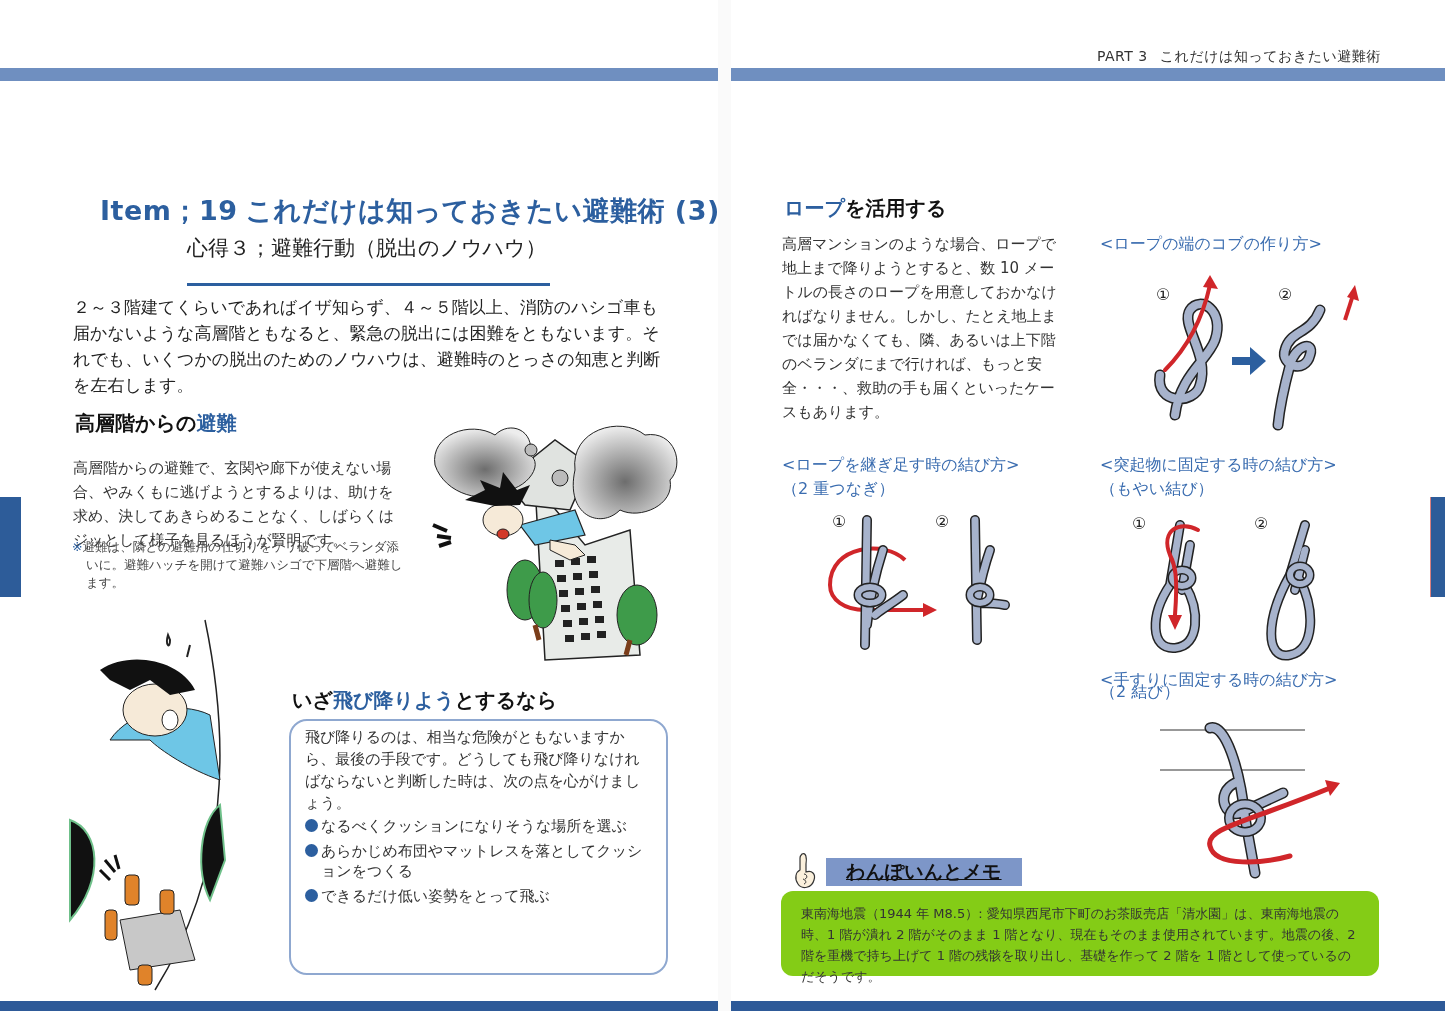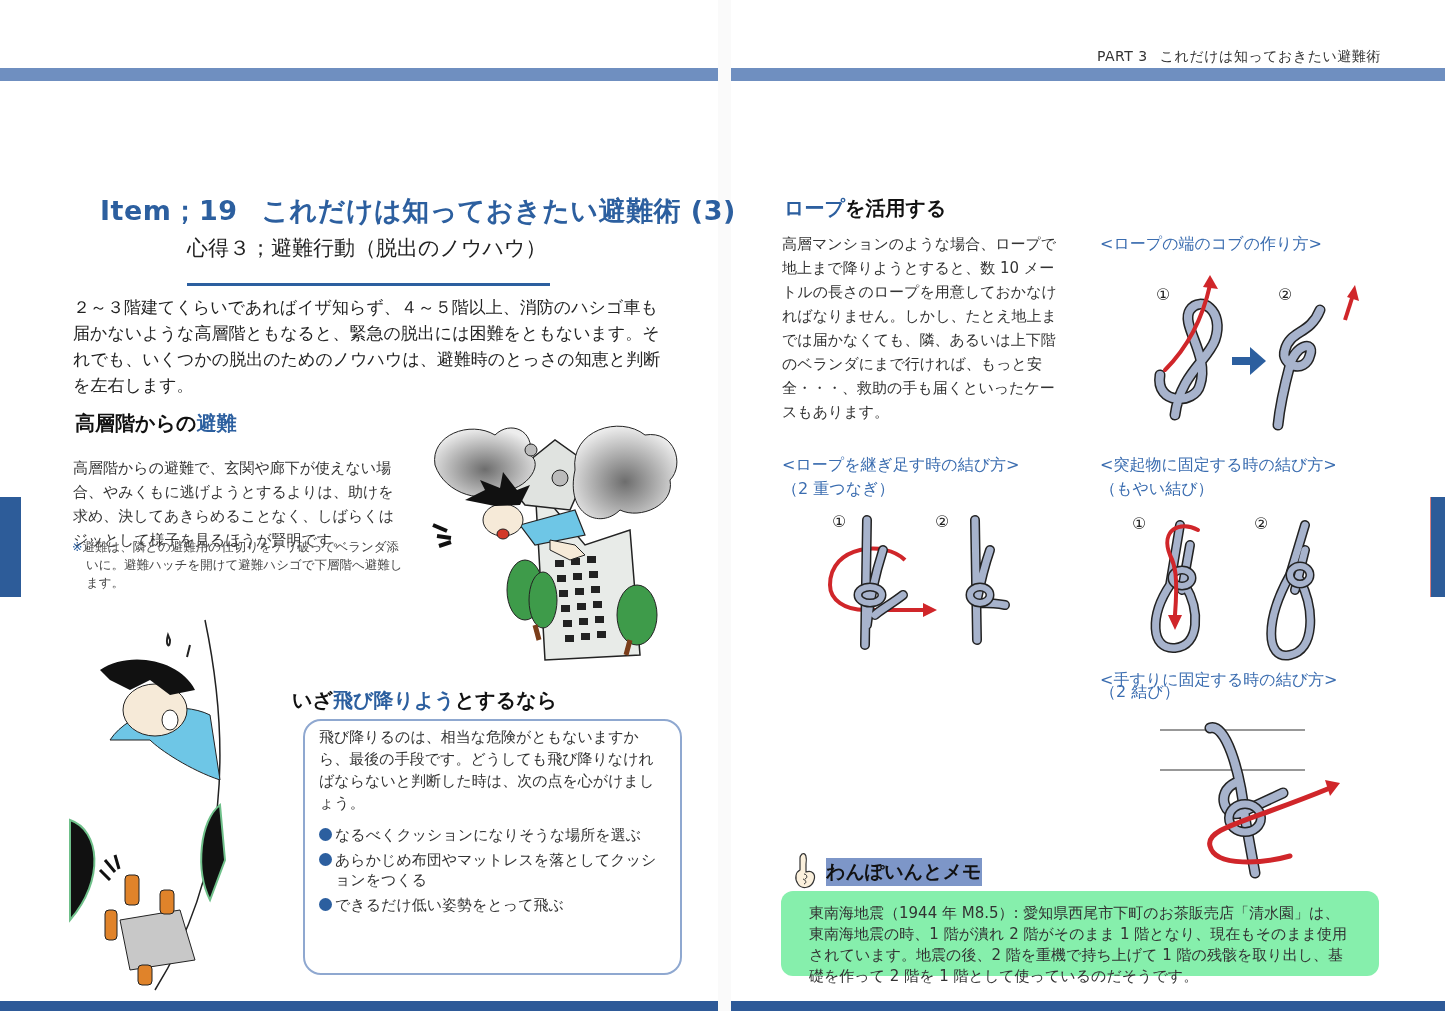--- a/index.html
+++ b/index.html
@@ -15,43 +15,43 @@
   .page-gutter { position: absolute; left: 718px; top: 0; width: 13px; height: 1011px; background: #fafafa; }
 
   .side-tab { position: absolute; top: 497px; height: 100px; background: #2d5c99; }
   .side-tab.left { left: 0; width: 21px; }
   .side-tab.right { left: 1430px; width: 15px; border-left: 1px solid #d98080; }
 
   .running-head { position: absolute; left: 1097px; top: 48px; font-size: 14px; font-weight: normal; color: #333; letter-spacing: 0.5px; white-space: nowrap; }
   .running-head .part { margin-right: 12px; }
 
   .item-title { position: absolute; left: 100px; top: 193px; font-size: 27px; font-weight: bold; color: #2c5f9f; white-space: nowrap; letter-spacing: 0.5px; }
-  .item-title .num { margin-right: 24px; }
+  .item-title .num { margin-right: 8px; }
   .subtitle { position: absolute; left: 187px; top: 234px; font-size: 21px; color: #222; white-space: nowrap; padding-bottom: 21px; border-bottom: 3px solid #2c5f9f; width: 363px; }
 
   .intro { position: absolute; left: 73px; top: 294px; width: 600px; font-size: 17px; line-height: 26px; color: #222; }
 
   .h-section { position: absolute; font-size: 20px; font-weight: bold; color: #111; white-space: nowrap; }
   .h-section .accent { color: #2c5f9f; }
 
   .body-text { position: absolute; font-size: 15px; line-height: 24px; color: #333; }
   .note { position: absolute; left: 72px; top: 538px; width: 335px; font-size: 12.5px; line-height: 18px; color: #444; padding-left: 14px; text-indent: -14px; }
   .note .mark { color: #2c5f9f; }
 
-  .jump-box { position: absolute; left: 303px; top: 719px; width: 379px; height: 256px; border: 2px solid #8fa8d0; border-radius: 18px; padding: 5px 14px; }
+  .jump-box { position: absolute; left: 289px; top: 719px; width: 379px; height: 256px; border: 2px solid #8fa8d0; border-radius: 18px; padding: 5px 14px; }
   .jump-box .lead { font-size: 15px; line-height: 22px; color: #333; }
-  .jump-box ul { list-style: none; margin-top: 11px; }
+  .jump-box ul { list-style: none; margin-top: 2px; }
   .jump-box li { font-size: 15px; line-height: 20px; color: #333; padding-left: 16px; text-indent: -16px; margin-bottom: 5px; }
   .bullet { display: inline-block; width: 13px; height: 13px; border-radius: 50%; background: #2c5f9f; margin-right: 3px; text-indent: 0; vertical-align: -1px; }
 
   .diagram-label { position: absolute; font-size: 16px; line-height: 24px; color: #3b6db0; white-space: nowrap; }
 
   .memo-head { position: absolute; left: 792px; top: 852px; display: flex; align-items: center; }
-  .memo-title { background: #7d96c8; color: #111; font-size: 19px; font-weight: bold; padding: 1px 0; margin-left: 6px; }
-  .memo-box { position: absolute; left: 781px; top: 891px; width: 598px; height: 85px; background: #86efac; border-radius: 12px; padding: 12px 28px; font-size: 15px; line-height: 21px; color: #333; }
+  .memo-title { background: #7d96c8; color: #111; font-size: 19px; font-weight: bold; padding: 1px 20px; margin-left: 6px; text-decoration: underline; }
+  .memo-box { position: absolute; left: 781px; top: 891px; width: 598px; height: 85px; background: #84cc16; border-radius: 12px; padding: 12px 20px; font-size: 13px; line-height: 21px; color: #333; }
 
   svg { position: absolute; overflow: visible; }
 </style>
 </head>
 <body>
 
 <div class="top-band left"></div>
 <div class="top-band right"></div>
 <div class="page-gutter"></div>
 <div class="bottom-band left"></div>

